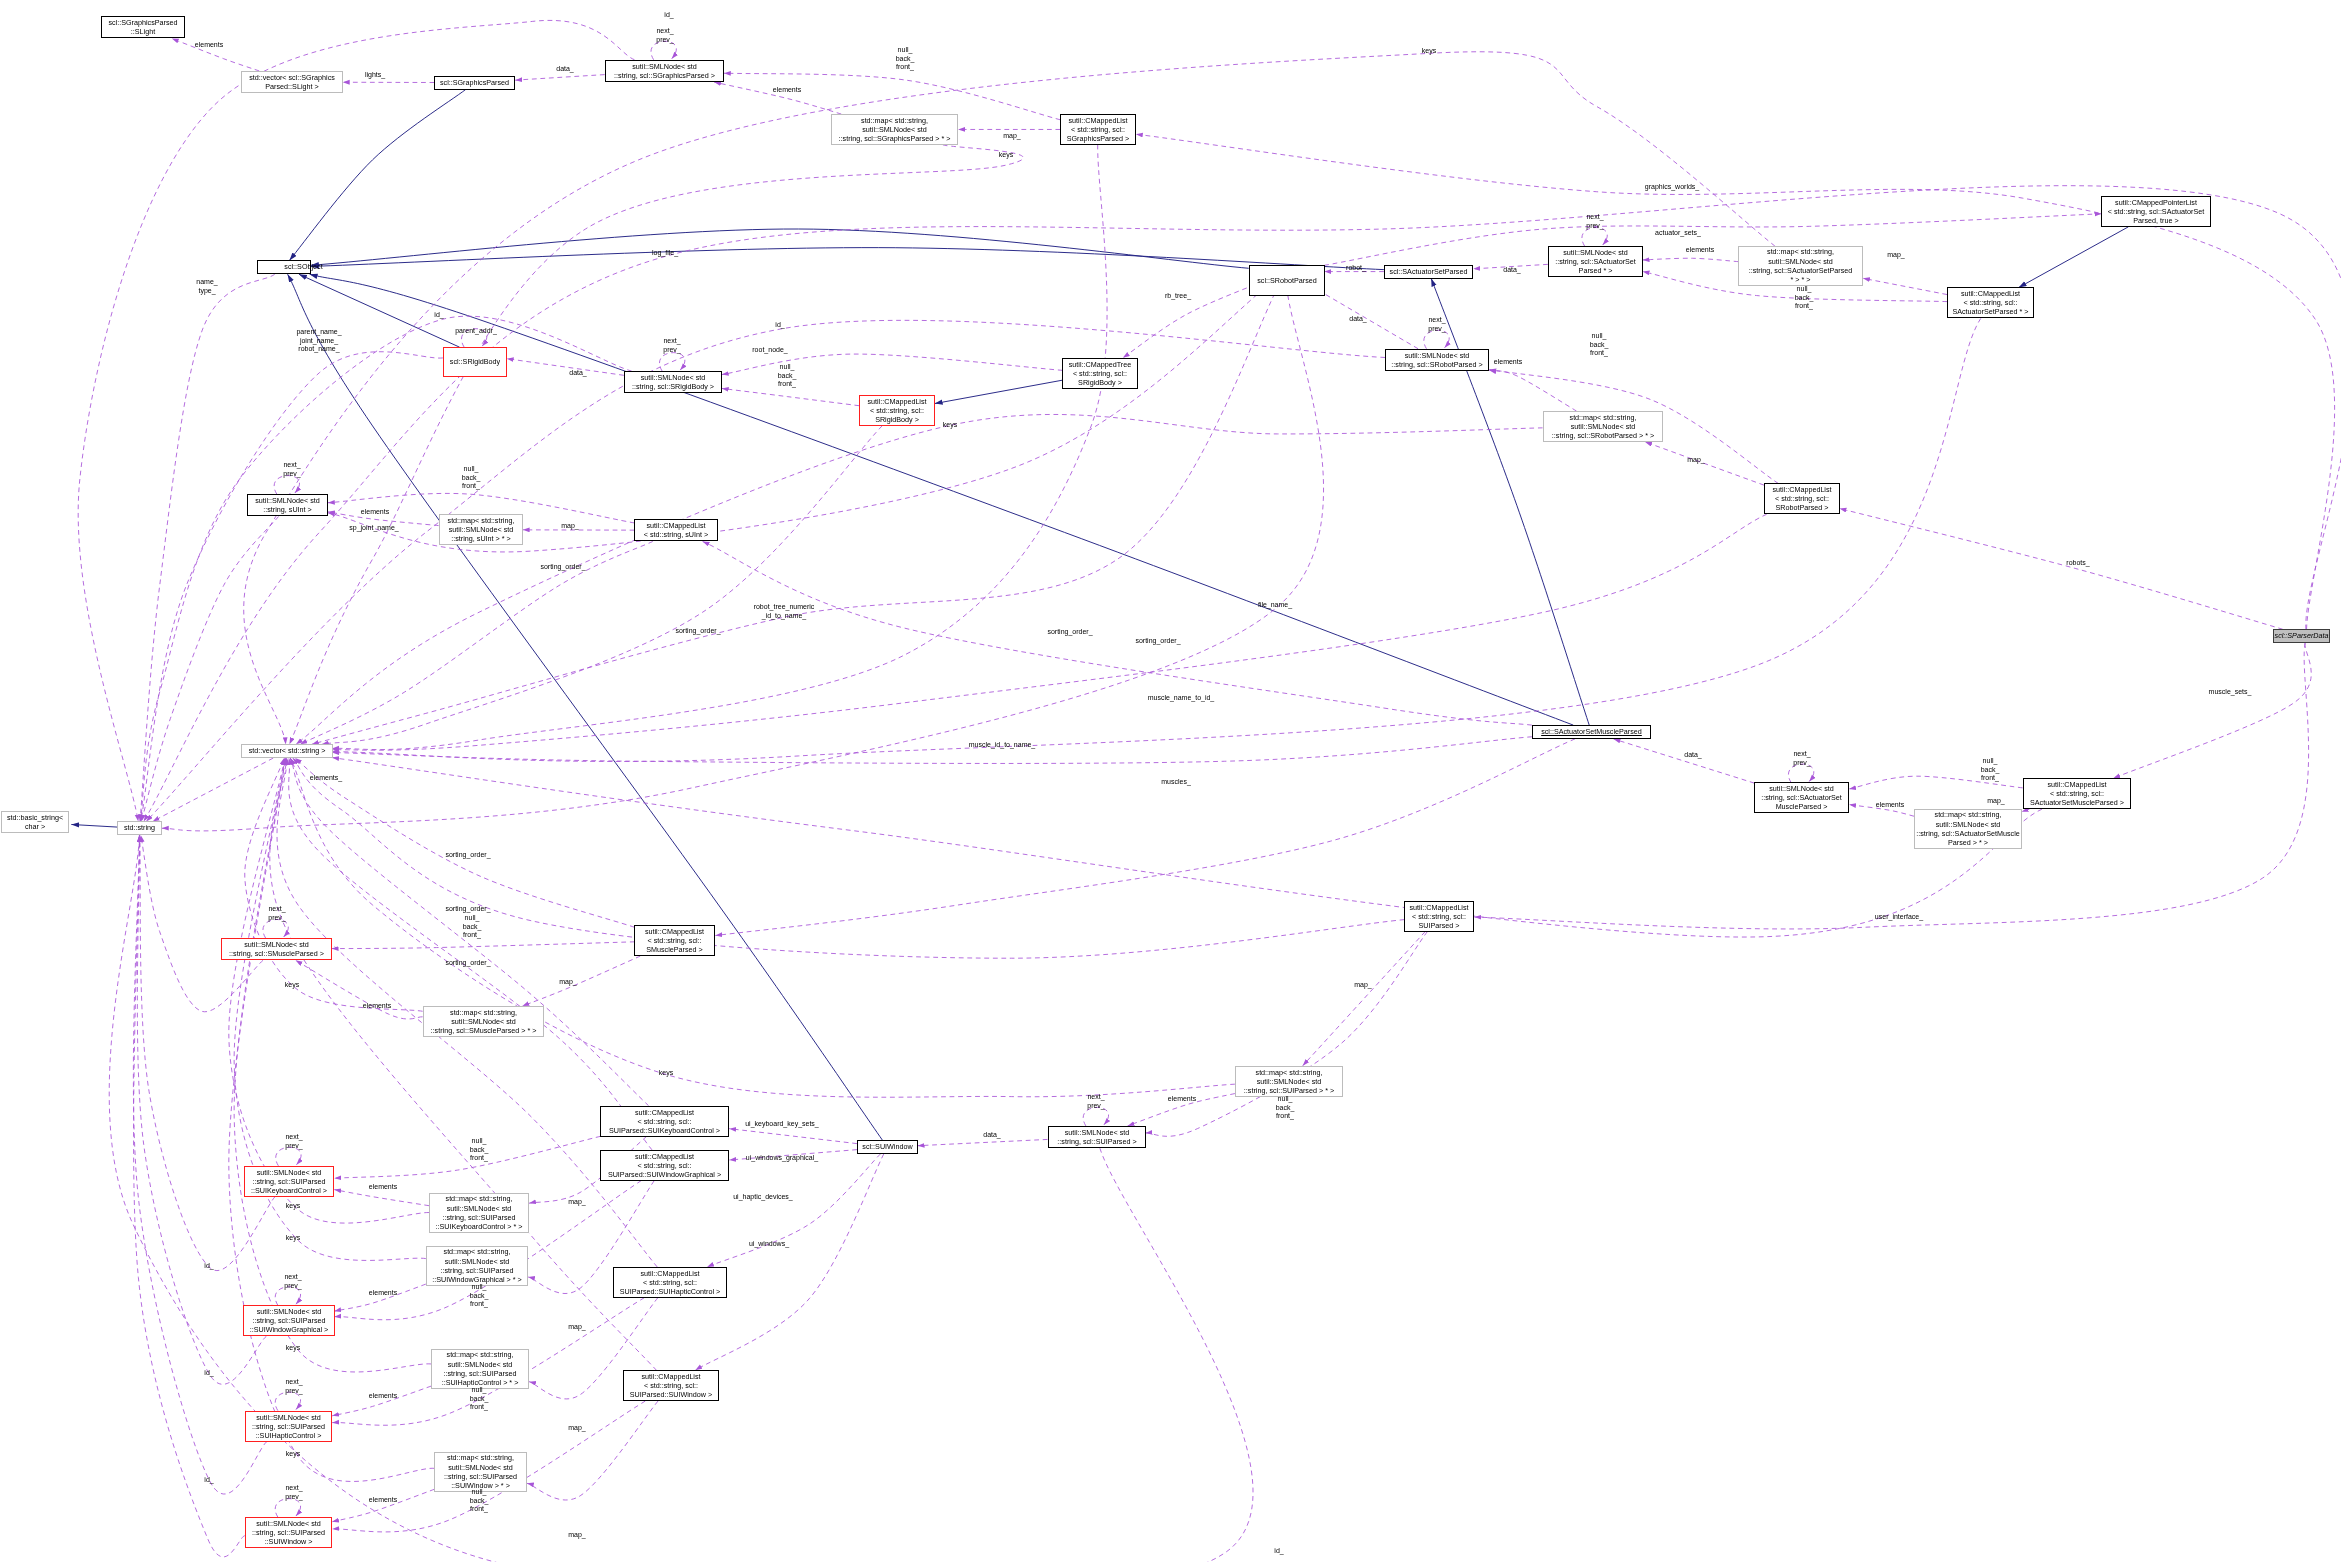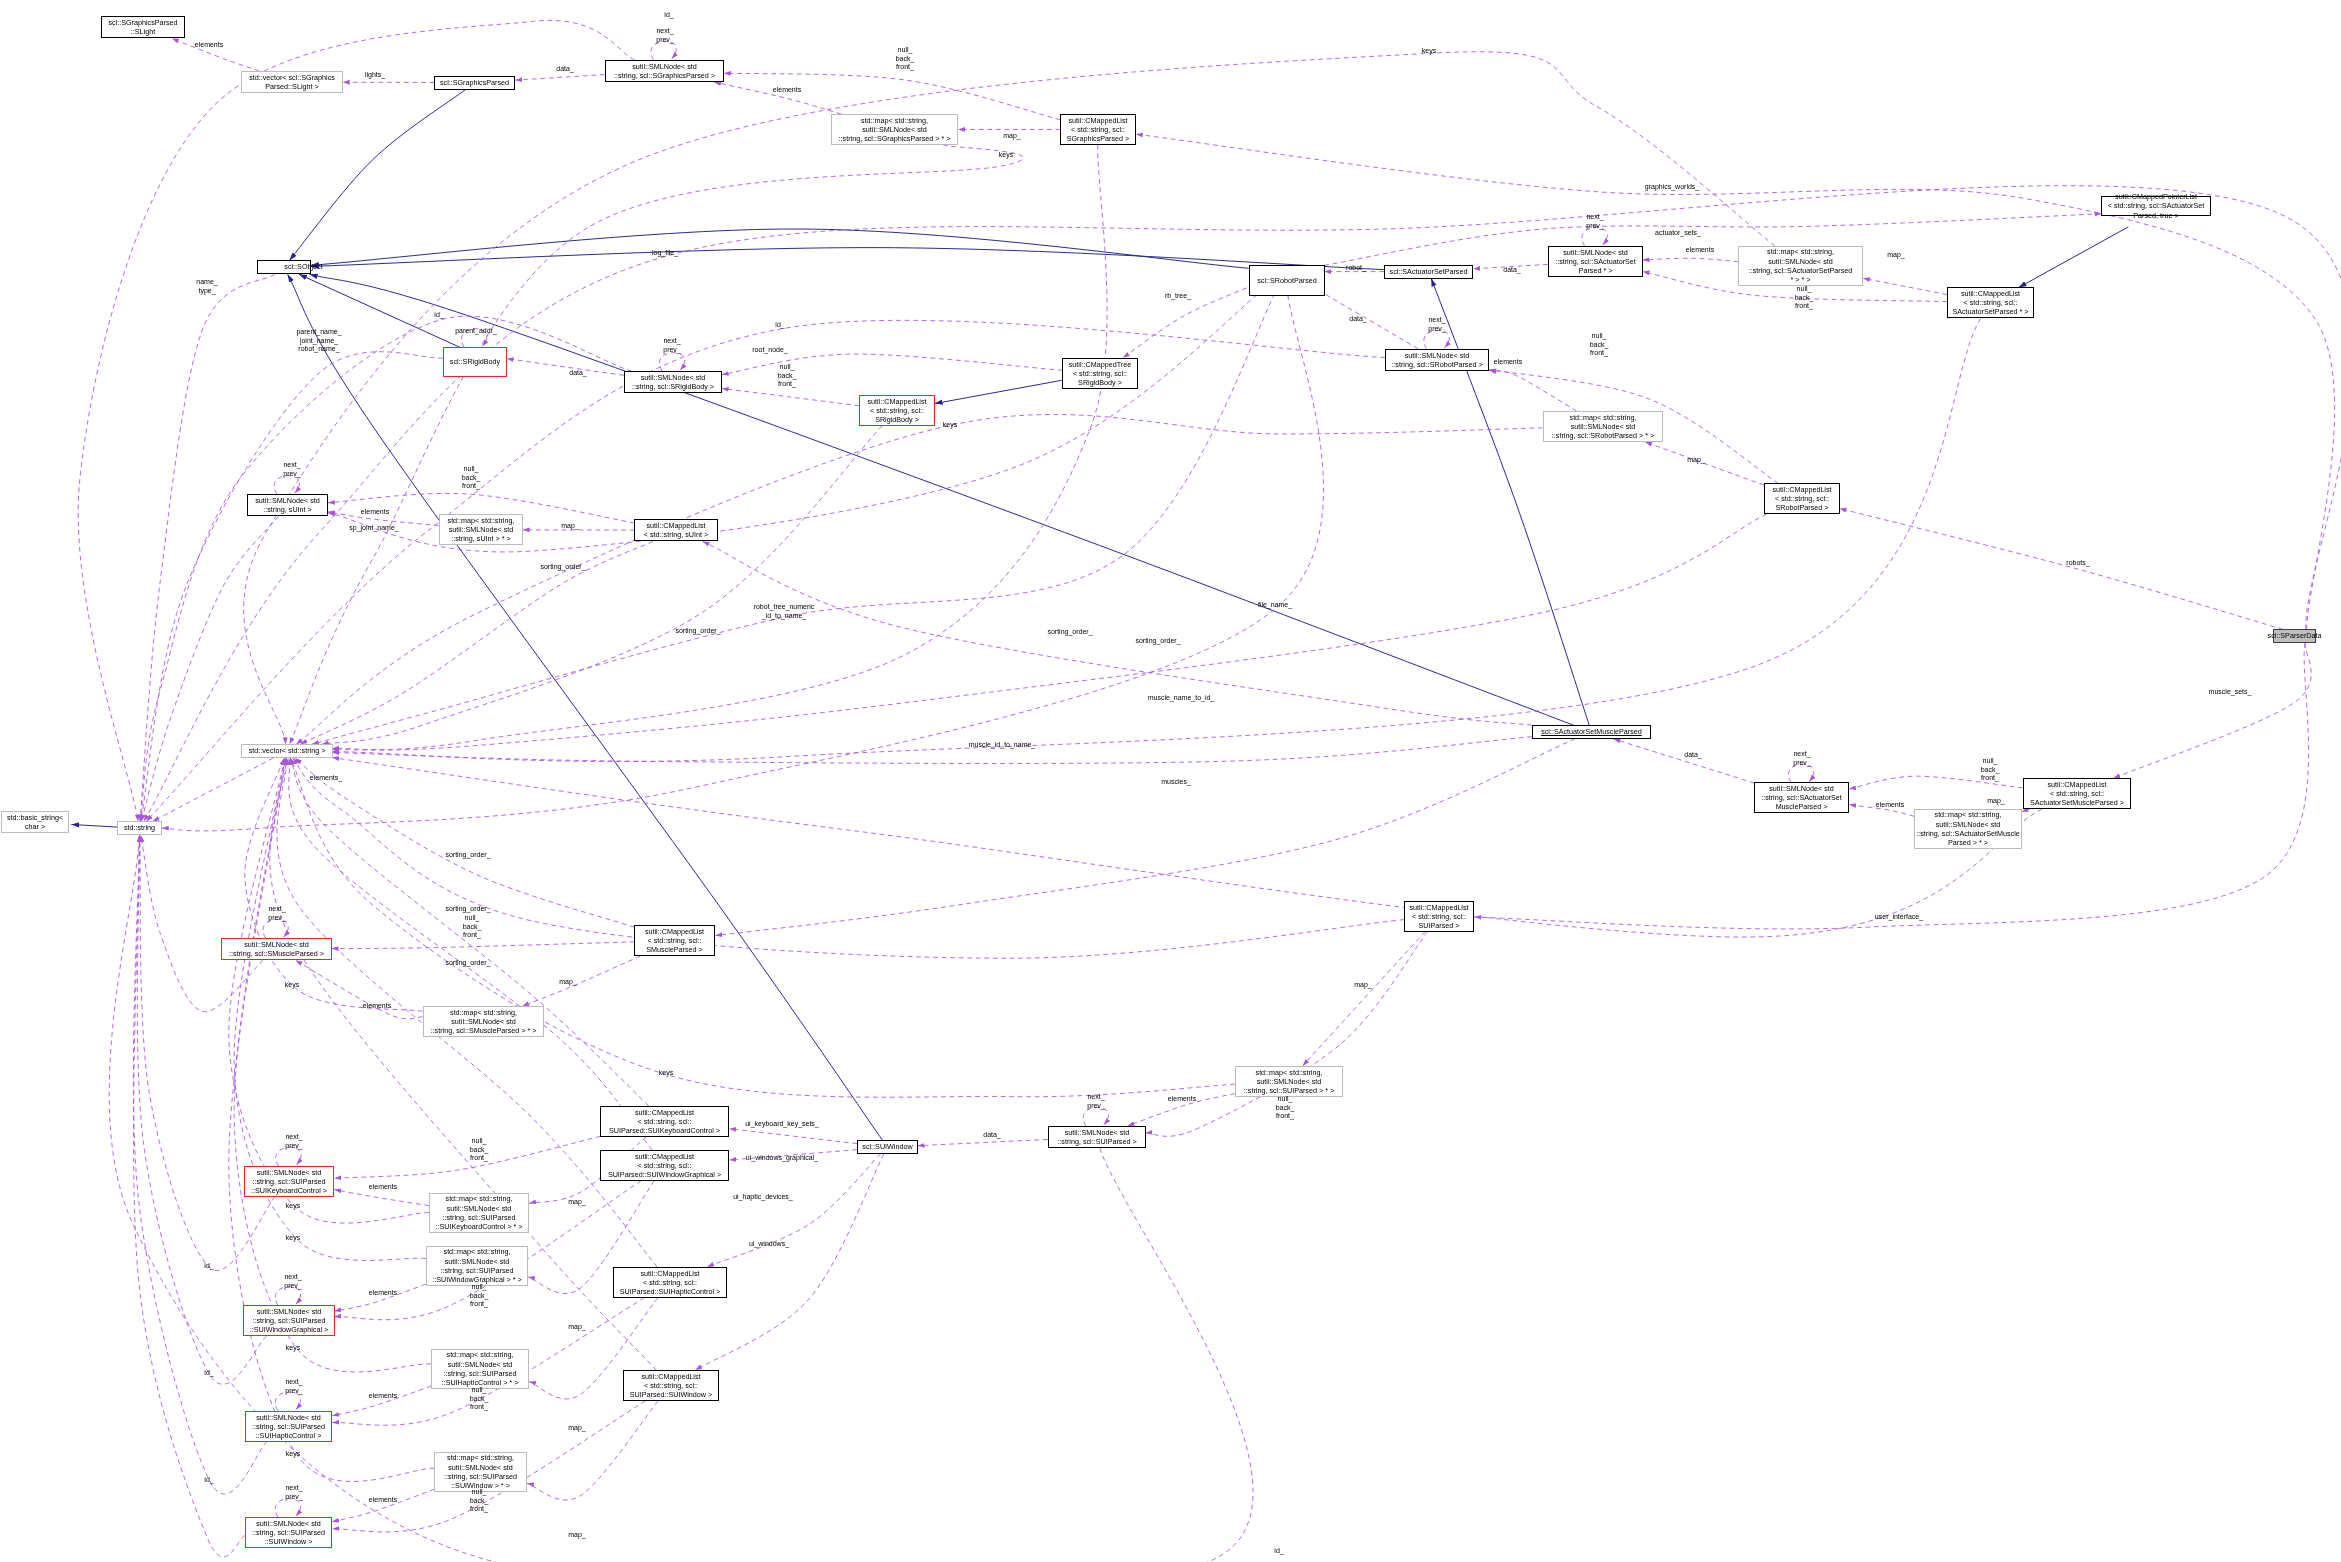--- a/index.html
+++ b/index.html
@@ -179,32 +179,32 @@
       <div class="node class" style="left: 1548px; top: 246px; width: 95px; height: 31px;">sutil::SMLNode&lt; std
 ::string, scl::SActuatorSet
 Parsed * &gt;</div>
       <div class="node template" style="left: 1738px; top: 246px; width: 125px; height: 40px;">std::map&lt; std::string,
 sutil::SMLNode&lt; std
 ::string, scl::SActuatorSetParsed
 * &gt; * &gt;</div>
       <div class="node class" style="left: 1947px; top: 287px; width: 87px; height: 31px;">sutil::CMappedList
 &lt; std::string, scl::
 SActuatorSetParsed * &gt;</div>
-      <div class="node class" style="left: 2101px; top: 196px; width: 110px; height: 20px;">sutil::CMappedPointerList
+      <div class="node class" style="left: 2101px; top: 196px; width: 110px; height: 31px;">sutil::CMappedPointerList
 &lt; std::string, scl::SActuatorSet
 Parsed, true &gt;</div>
       <div class="node class" style="left: 1385px; top: 349px; width: 104px; height: 22.4px;">sutil::SMLNode&lt; std
 ::string, scl::SRobotParsed &gt;</div>
       <div class="node template" style="left: 1543px; top: 411px; width: 120px; height: 31px;">std::map&lt; std::string,
 sutil::SMLNode&lt; std
 ::string, scl::SRobotParsed &gt; * &gt;</div>
       <div class="node class" style="left: 1764px; top: 483px; width: 76px; height: 31px;">sutil::CMappedList
 &lt; std::string, scl::
 SRobotParsed &gt;</div>
-      <div class="node main" style="left: 2273px; top: 629px; width: 43px; height: 14px;">scl::SParserData</div>
+      <div class="node main" style="left: 2273px; top: 629px; width: 57px; height: 14px; font-style: italic;">scl::SParserData</div>
       <div class="node class" style="left: 247px; top: 494px; width: 81px; height: 22.4px;">sutil::SMLNode&lt; std
 ::string, sUInt &gt;</div>
       <div class="node template" style="left: 439px; top: 514px; width: 84px; height: 31px;">std::map&lt; std::string,
 sutil::SMLNode&lt; std
 ::string, sUInt &gt; * &gt;</div>
       <div class="node class" style="left: 634px; top: 519px; width: 84px; height: 22.4px;">sutil::CMappedList
 &lt; std::string, sUInt &gt;</div>
       <div class="node template" style="left: 241px; top: 744px; width: 92px; height: 14px;">std::vector&lt; std::string &gt;</div>
       <div class="node template" style="left: 117px; top: 821px; width: 45px; height: 14px;">std::string</div>
       <div class="node template" style="left: 1.1px; top: 811px; width: 68px; height: 22.4px;">std::basic_string&lt;

